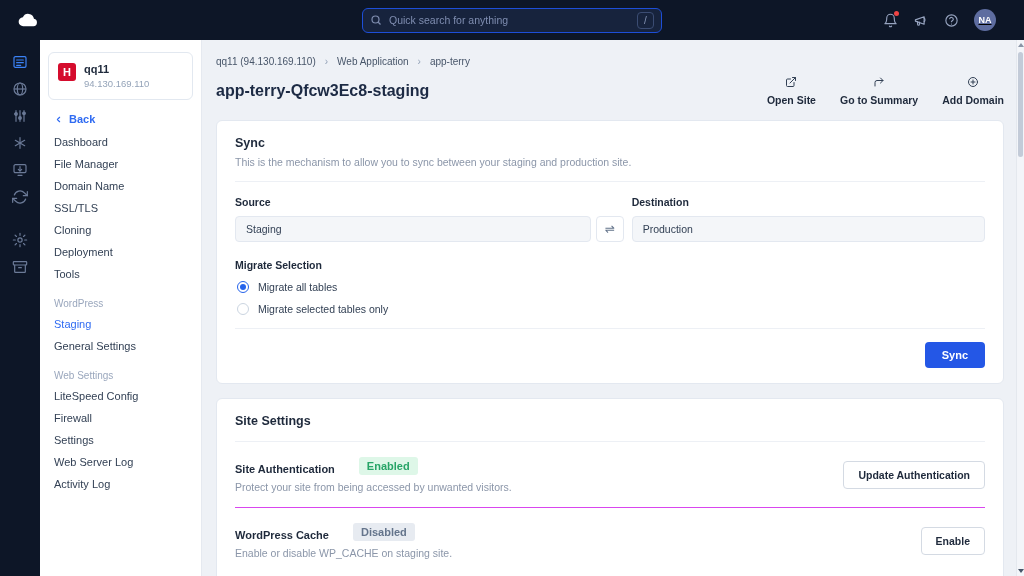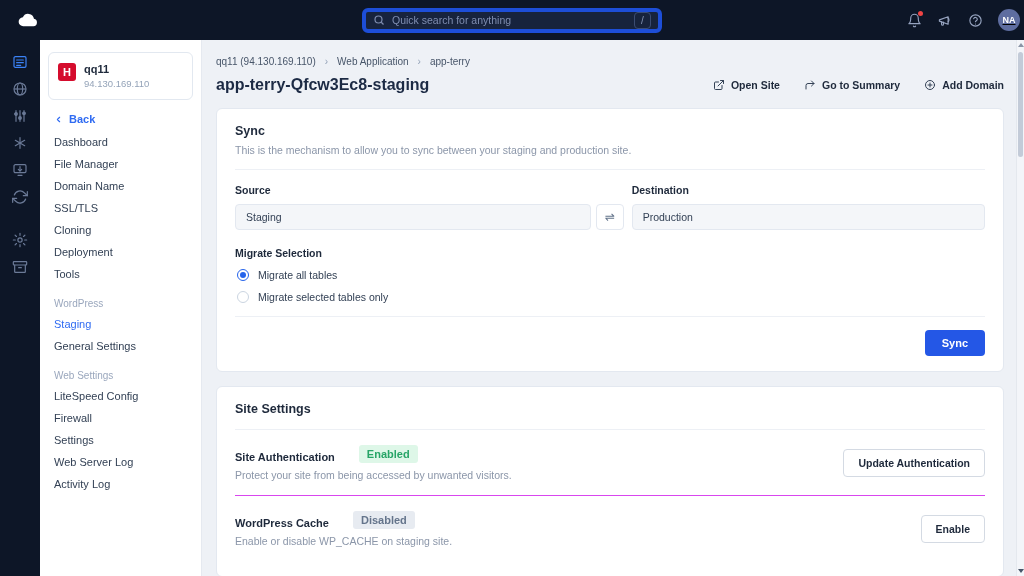--- a/index.html
+++ b/index.html
@@ -2,25 +2,25 @@
 <html><head>
 <meta charset="utf-8">
 <style>
   * { margin:0; padding:0; box-sizing:border-box; }
   html,body { width:1024px; height:576px; overflow:hidden; }
   body { font-family:"Liberation Sans", sans-serif; background:#eef1f6; position:relative; }
 
   
   .topbar { position:absolute; top:0; left:0; width:1024px; height:40px; background:#0d1627; display:flex; align-items:center; z-index:10; }
   .logo-wrap { width:56px; display:flex; justify-content:center; align-items:center; }
-  .searchbar { position:absolute; left:50%; transform:translateX(-50%); width:300px; height:25px; background:#17233d; border:4px solid #1d4ed8; border-radius:6px; display:flex; align-items:center; gap:7px; padding:0 7px; }
+  .searchbar { position:absolute; left:50%; transform:translateX(-50%); width:300px; height:25px; background:#17233d; border:1px solid #1d4ed8; border-radius:6px; display:flex; align-items:center; gap:7px; padding:0 7px; }
   .searchbar input { flex:1; background:transparent; border:none; outline:none; color:#c4cde0; font-size:10.5px; font-family:"Liberation Sans", sans-serif; }
   .searchbar input::placeholder { color:#7f8db0; }
   .shortcut { width:17px; height:17px; border:1px solid #3b4c73; border-radius:4px; color:#8593b4; font-size:10px; display:flex; align-items:center; justify-content:center; }
-  .top-actions { margin-left:auto; display:flex; align-items:center; gap:15px; padding-right:4px;text-decoration:underline; }
+  .top-actions { margin-left:auto; display:flex; align-items:center; gap:15px; padding-right:28px;text-decoration:underline; }
   .top-icon { color:#97a4c0; position:relative; display:flex; }
   .bell-dot { position:absolute; top:-2px; right:-1px; width:5px; height:5px; border-radius:50%; background:#ef4444; }
   .avatar { width:22px; height:22px; border-radius:50%; background:#5e6da0; color:#fff; font-size:9px; font-weight:bold; display:flex; align-items:center; justify-content:center; }
 
   
   .rail { position:absolute; top:40px; left:0; bottom:0; width:40px; background:#0d1627; display:flex; flex-direction:column; align-items:center; padding-top:14px; gap:11px; z-index:9; }
   .rail-ic { color:#6b7a97; display:flex; }
   .rail-ic.active { color:#3b82f6; }
   .rail-gap { margin-top:16px; }
 
@@ -36,21 +36,21 @@
   .nav-section { padding:13px 14px 4px; font-size:10px; color:#9aa7bd; }
 
   
   .main { position:absolute; top:40px; left:202px; right:8px; bottom:0; padding:16px 12px 0 14px; overflow:hidden; }
   .breadcrumb { display:flex; align-items:center; gap:9px; font-size:10px; color:#475569; }
   .crumb { cursor:pointer;text-align:center; }
   .crumb-sep { color:#94a3b8; font-size:10px; }
   .title-row { display:flex; align-items:center; margin-top:9px; }
   .page-title { font-size:16px; font-weight:bold; color:#1c2a44; }
   .hdr-actions { margin-left:auto; display:flex; align-items:center; gap:24px; }
-  .hdr-action { display:flex; align-items:center; gap:6px; font-size:10.5px; font-weight:bold; color:#1e293b; cursor:pointer; }
+  .hdr-action { display:flex; align-items:center; gap:6px; font-size:10.5px; font-weight:bold; color:#1e293b; cursor:pointer;flex-direction:column; }
   .hdr-action svg { color:#334155; }
 
   .card { background:#fff; border:1px solid #e3e8f0; border-radius:6px; padding:15px 18px; margin-top:14px; }
   .card-title { font-size:12.5px; font-weight:bold; color:#1e293b; }
   .card-sub { font-size:10.5px; color:#8b96a9; margin-top:6px; }
   .divider { border-top:1px solid #edf0f5; margin-top:13px; }
 
   .field-row { display:flex; gap:8px; margin-top:14px; }
   .field-col-src { flex:1.1; }
   .field-col-dst { flex:1; }

